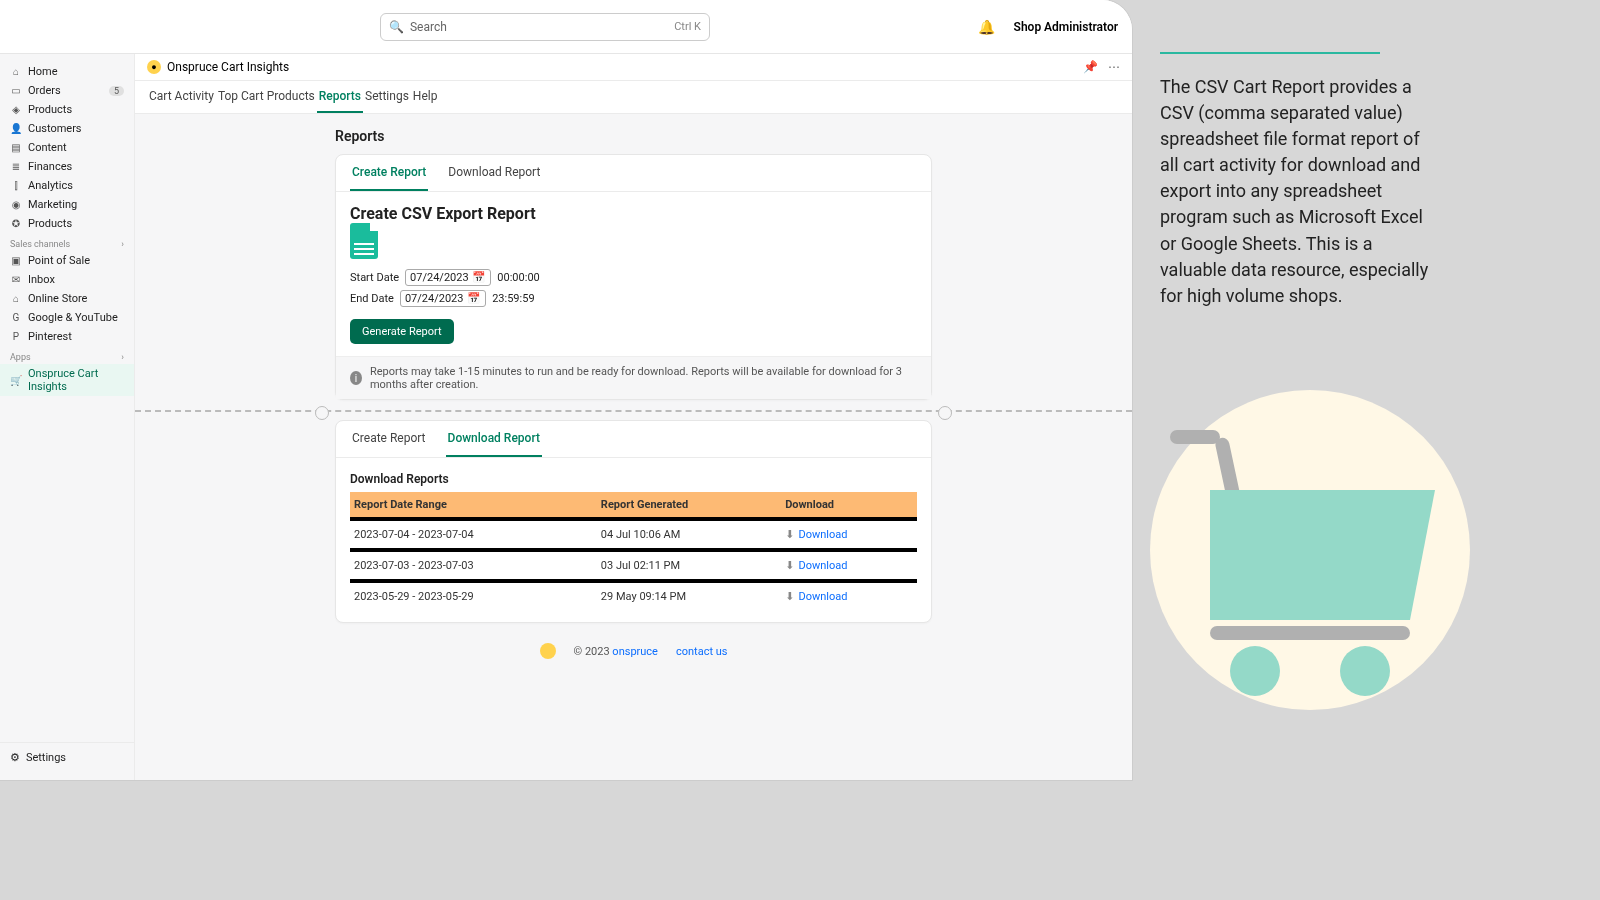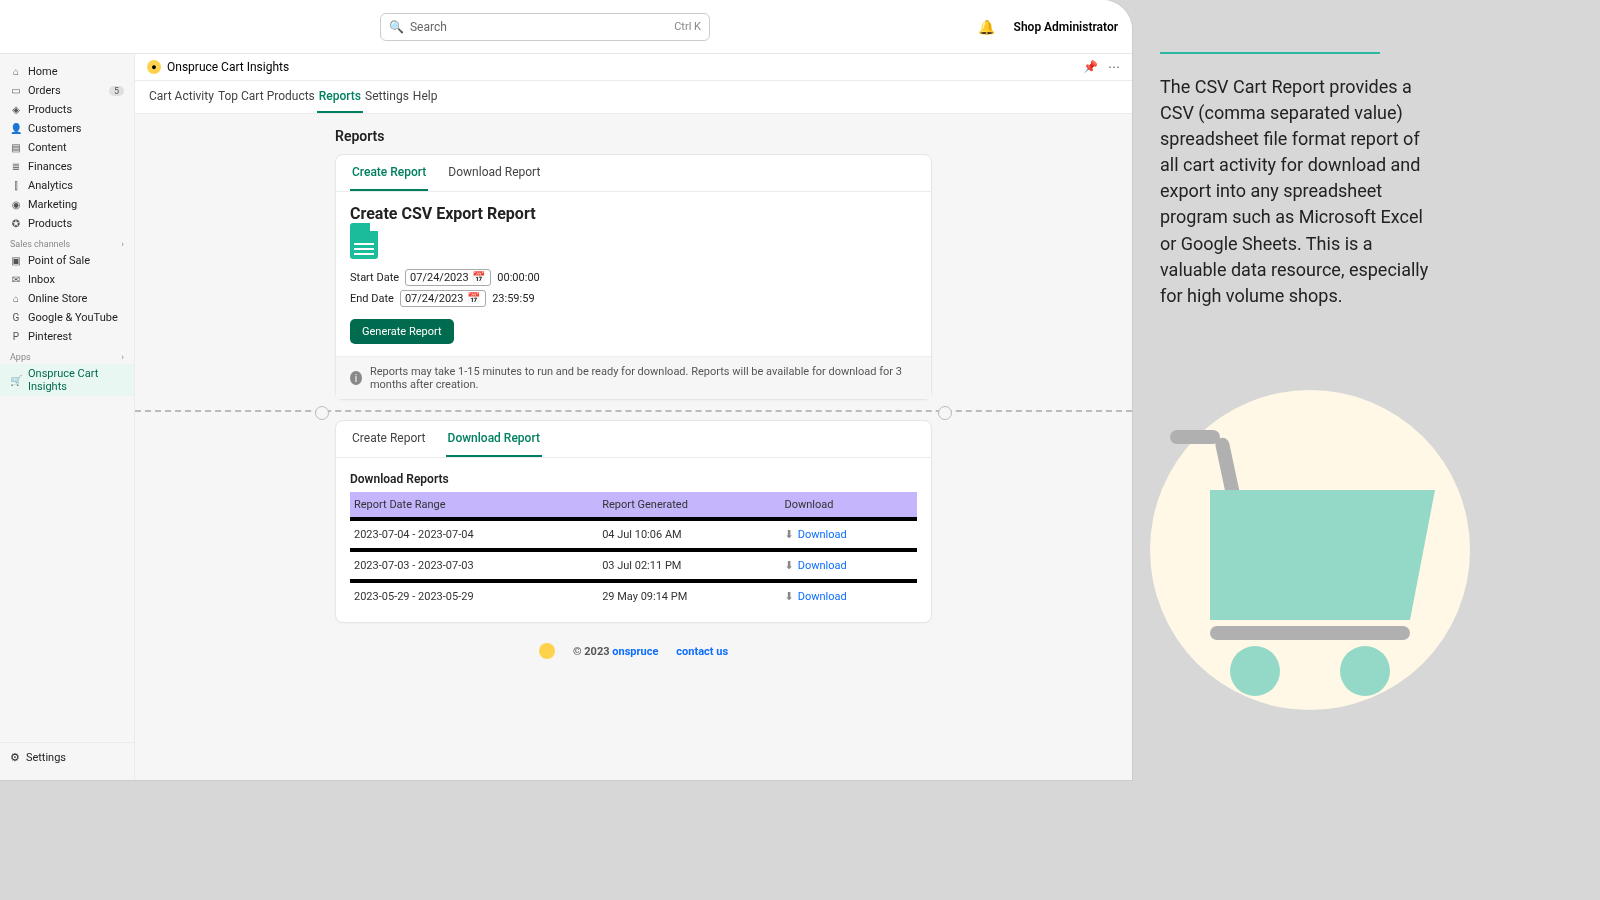--- a/index.html
+++ b/index.html
@@ -47,26 +47,26 @@
   .gen-btn { margin-top:8px; background:#006b4f; color:#fff; border:none; border-radius:5px; padding:6px 12px; font-size:11px; cursor:pointer;}
   .note { background:#f6f6f7; padding:8px 14px; font-size:11px; color:#555; display:flex; gap:8px; align-items:center; border-top:1px solid #eee;}
   .note .ni { width:14px;height:14px;border-radius:50%;background:#888;color:#fff;font-size:10px;display:flex;align-items:center;justify-content:center;}
 
   .divider-cut { height:2px; border-top:2px dashed #bbb; margin:4px -200px 8px; position:relative;}
   .divider-cut::before,.divider-cut::after{content:"";position:absolute;top:-6px;width:12px;height:12px;background:#f6f6f7;border:1px solid #bbb;border-radius:50%;}
   .divider-cut::before{left:180px;} .divider-cut::after{right:180px;}
 
   .dl-title{font-weight:600;font-size:12px;margin:2px 0 6px;}
   table { width:100%; border-collapse:collapse; font-size:11px;}
-  thead th { text-align:left; font-weight:400; color:#333; padding:6px 4px; background:#c4b5fd;}
+  thead th { text-align:left; font-weight:700; color:#333; padding:6px 4px; background:#fdba74;}
   tbody td { padding:7px 4px; border-top:4px solid #000000; color:#333;}
   .dl-link { color:#0d6efd; display:inline-flex; gap:4px; align-items:center; cursor:pointer;}
   .dl-ic { color:#888; font-size:11px;}
 
-  .footer { text-align:center; font-size:11px; color:#555; padding:10px; display:flex; justify-content:center; gap:18px; align-items:center;font-weight:bold;}
+  .footer { text-align:center; font-size:11px; color:#555; padding:10px; display:flex; justify-content:center; gap:18px; align-items:center;}
   .footer a{color:#0d6efd; cursor:pointer;}
   .foot-logo{width:16px;height:16px;background:#ffd24d;border-radius:50%;}
 
   
   .marketing { position:absolute; left:1160px; top:40px; width:280px;}
   .mk-title { font-size:30px; font-weight:400; color:#222;}
   .mk-underline { width:220px; height:2px; background:#2ab8a0; margin:12px 0 20px;}
   .mk-text { font-size:18px; line-height:1.45; color:#222;}
   .cart-illus { position:absolute; left:1150px; top:390px; width:320px; height:320px;}
   .cart-bg{position:absolute;inset:0;border-radius:50%;background:#fff8e6;}

